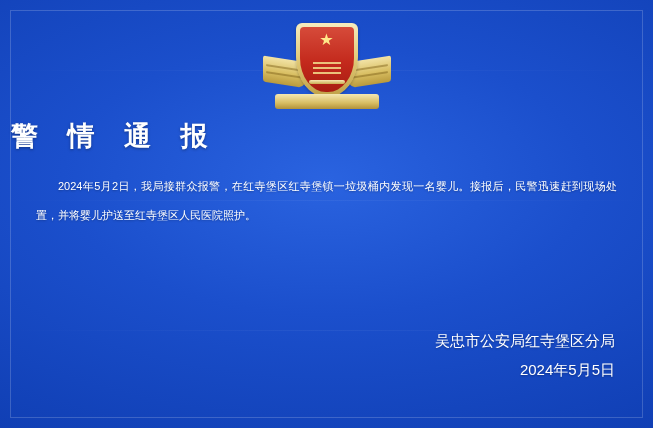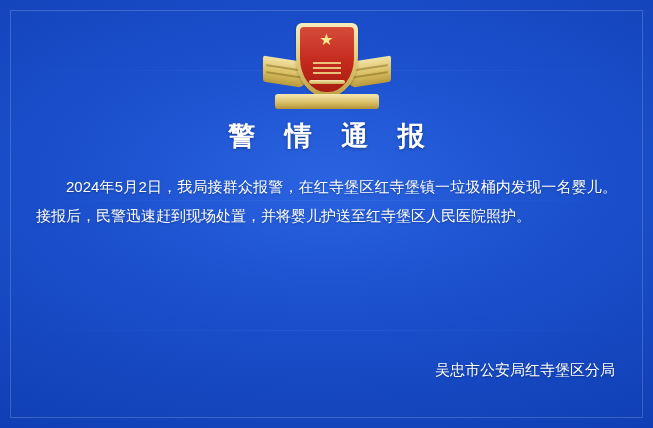--- a/index.html
+++ b/index.html
@@ -129,37 +129,36 @@
     height: 15px;
     background: linear-gradient(180deg, #f4e7b2 0%, #d8bd62 60%, #b1913a 100%);
     border-radius: 3px;
   }
 
   
   #title {
     position: absolute;
     left: 0; right: 0;
     top: 118px;
-    text-align: center;
     color: #ffffff;
     font-size: 27px;
     font-weight: bold;
     letter-spacing: 11px;
     text-indent: 11px;
     text-shadow: 0 1px 3px rgba(0,0,0,0.35);
   }
 
   
   #body-text {
     position: absolute;
     left: 36px;
     right: 36px;
     top: 172px;
     color: #ffffff;
-    font-size: 15px;
+    font-size: 11px;
     line-height: 29px;
     text-align: justify;
     text-shadow: 0 1px 2px rgba(0,0,0,0.28);
   }
   #body-text p {
     margin: 0 0 2px 0;
     text-indent: 2em;
   }
 
   
@@ -201,15 +200,16 @@
   </div>
 
   <div id="title">警 情 通 报</div>
 
   <div id="body-text">
     <p>2024年5月2日，我局接群众报警，在红寺堡区红寺堡镇一垃圾桶内发现一名婴儿。接报后，民警迅速赶到现场处置，并将婴儿护送至红寺堡区人民医院照护。</p>
   </div>
 
   <div id="signature">
     <div>吴忠市公安局红寺堡区分局</div>
+    <div>2024年5月5日</div>
   </div>
 
 </div>
 
 </body></html>

